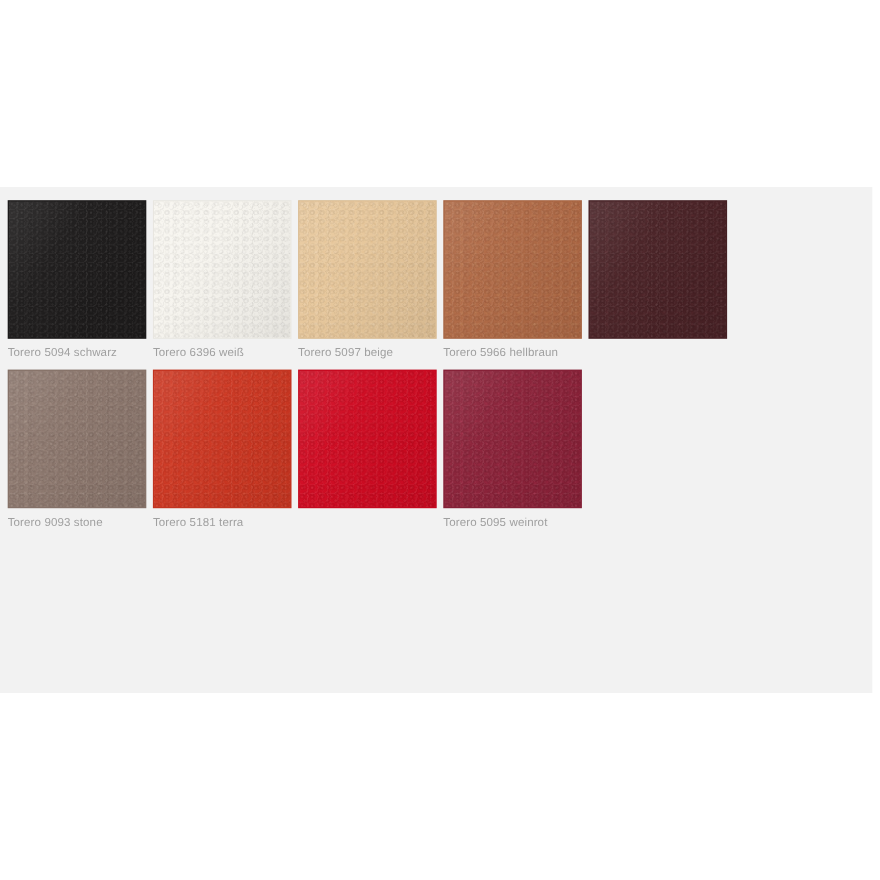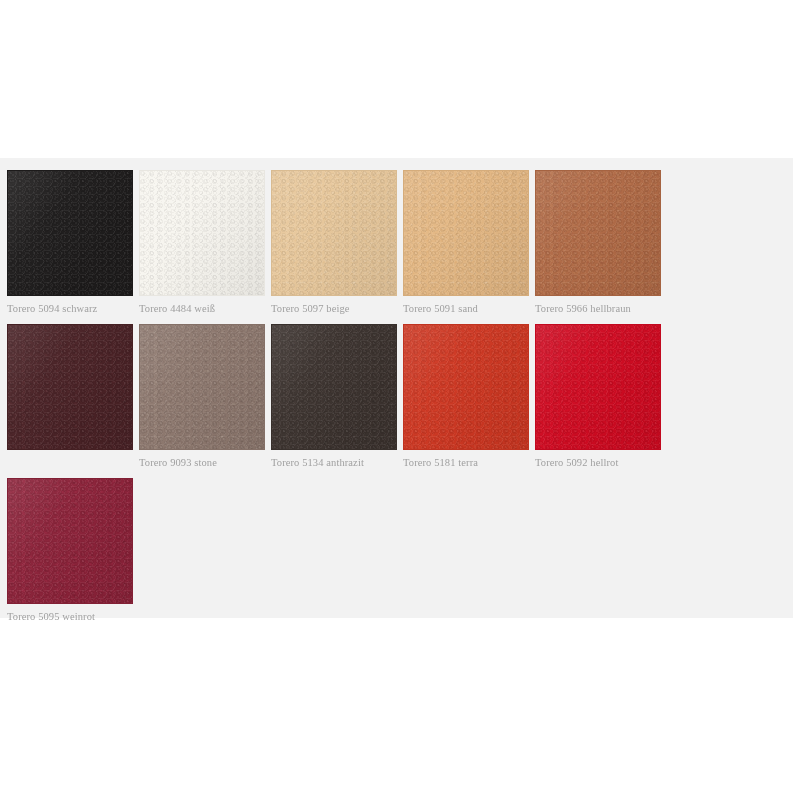--- a/index.html
+++ b/index.html
@@ -15,26 +15,25 @@
   }
   #page {
     position: relative;
     width: 800px;
     height: 800px;
     background: #ffffff;
   }
   #swatch-panel {
     position: absolute;
     left: 0;
-    top: 158px;
+    top: 170px;
     width: 793px;
     height: 460px;
     background: #f2f2f2;
     box-sizing: border-box;
-    font-family: Liberation Serif, serif;
   }
   .swatch-grid {
     position: absolute;
     left: 7px;
     top: 12px;
     width: 786px;
     display: flex;
     flex-wrap: wrap;
   }
   .swatch-cell {
@@ -108,40 +107,32 @@
         </div>
         <div class="swatch-label" style="color: rgb(160, 160, 160);">Torero 5094 schwarz</div>
       </div>
 
       <div class="swatch-cell">
         <div class="swatch-tile" style="background-color: rgb(247, 245, 239);">
           <div class="grain"></div>
           <div class="grain2"></div>
           <div class="sheen"></div>
         </div>
-        <div class="swatch-label" style="color: rgb(160, 160, 160);">Torero 4484 weiß</div>
+        <div class="swatch-label" style="color: rgb(160, 160, 160);">Torero 6396 weiß</div>
       </div>
 
       <div class="swatch-cell">
         <div class="swatch-tile" style="background-color: rgb(231, 199, 155);">
           <div class="grain"></div>
           <div class="grain2"></div>
           <div class="sheen"></div>
         </div>
         <div class="swatch-label" style="color: rgb(160, 160, 160);">Torero 5097 beige</div>
       </div>
 
-      <div class="swatch-cell">
-        <div class="swatch-tile" style="background-color: rgb(227, 183, 131);">
-          <div class="grain"></div>
-          <div class="grain2"></div>
-          <div class="sheen"></div>
-        </div>
-        <div class="swatch-label" style="color: rgb(160, 160, 160);">Torero 5091 sand</div>
-      </div>
 
       <div class="swatch-cell">
         <div class="swatch-tile" style="background-color: rgb(176, 106, 70);">
           <div class="grain"></div>
           <div class="grain2"></div>
           <div class="sheen"></div>
         </div>
         <div class="swatch-label" style="color: rgb(160, 160, 160);">Torero 5966 hellbraun</div>
       </div>
 
@@ -156,45 +147,36 @@
 
       <div class="swatch-cell">
         <div class="swatch-tile" style="background-color: rgb(141, 120, 110);">
           <div class="grain"></div>
           <div class="grain2"></div>
           <div class="sheen"></div>
         </div>
         <div class="swatch-label" style="color: rgb(160, 160, 160);">Torero 9093 stone</div>
       </div>
 
-      <div class="swatch-cell">
-        <div class="swatch-tile" style="background-color: rgb(60, 51, 47);">
-          <div class="grain"></div>
-          <div class="grain2"></div>
-          <div class="sheen"></div>
-        </div>
-        <div class="swatch-label" style="color: rgb(160, 160, 160);">Torero 5134 anthrazit</div>
-      </div>
 
       <div class="swatch-cell">
         <div class="swatch-tile" style="background-color: rgb(205, 55, 34);">
           <div class="grain"></div>
           <div class="grain2"></div>
           <div class="sheen"></div>
         </div>
         <div class="swatch-label" style="color: rgb(160, 160, 160);">Torero 5181 terra</div>
       </div>
 
       <div class="swatch-cell">
         <div class="swatch-tile" style="background-color: rgb(207, 10, 33);">
           <div class="grain"></div>
           <div class="grain2"></div>
           <div class="sheen"></div>
         </div>
-        <div class="swatch-label" style="color: rgb(160, 160, 160);">Torero 5092 hellrot</div>
       </div>
 
       <div class="swatch-cell">
         <div class="swatch-tile" style="background-color: rgb(139, 34, 57);">
           <div class="grain"></div>
           <div class="grain2"></div>
           <div class="sheen"></div>
         </div>
         <div class="swatch-label" style="color: rgb(160, 160, 160);">Torero 5095 weinrot</div>
       </div>

